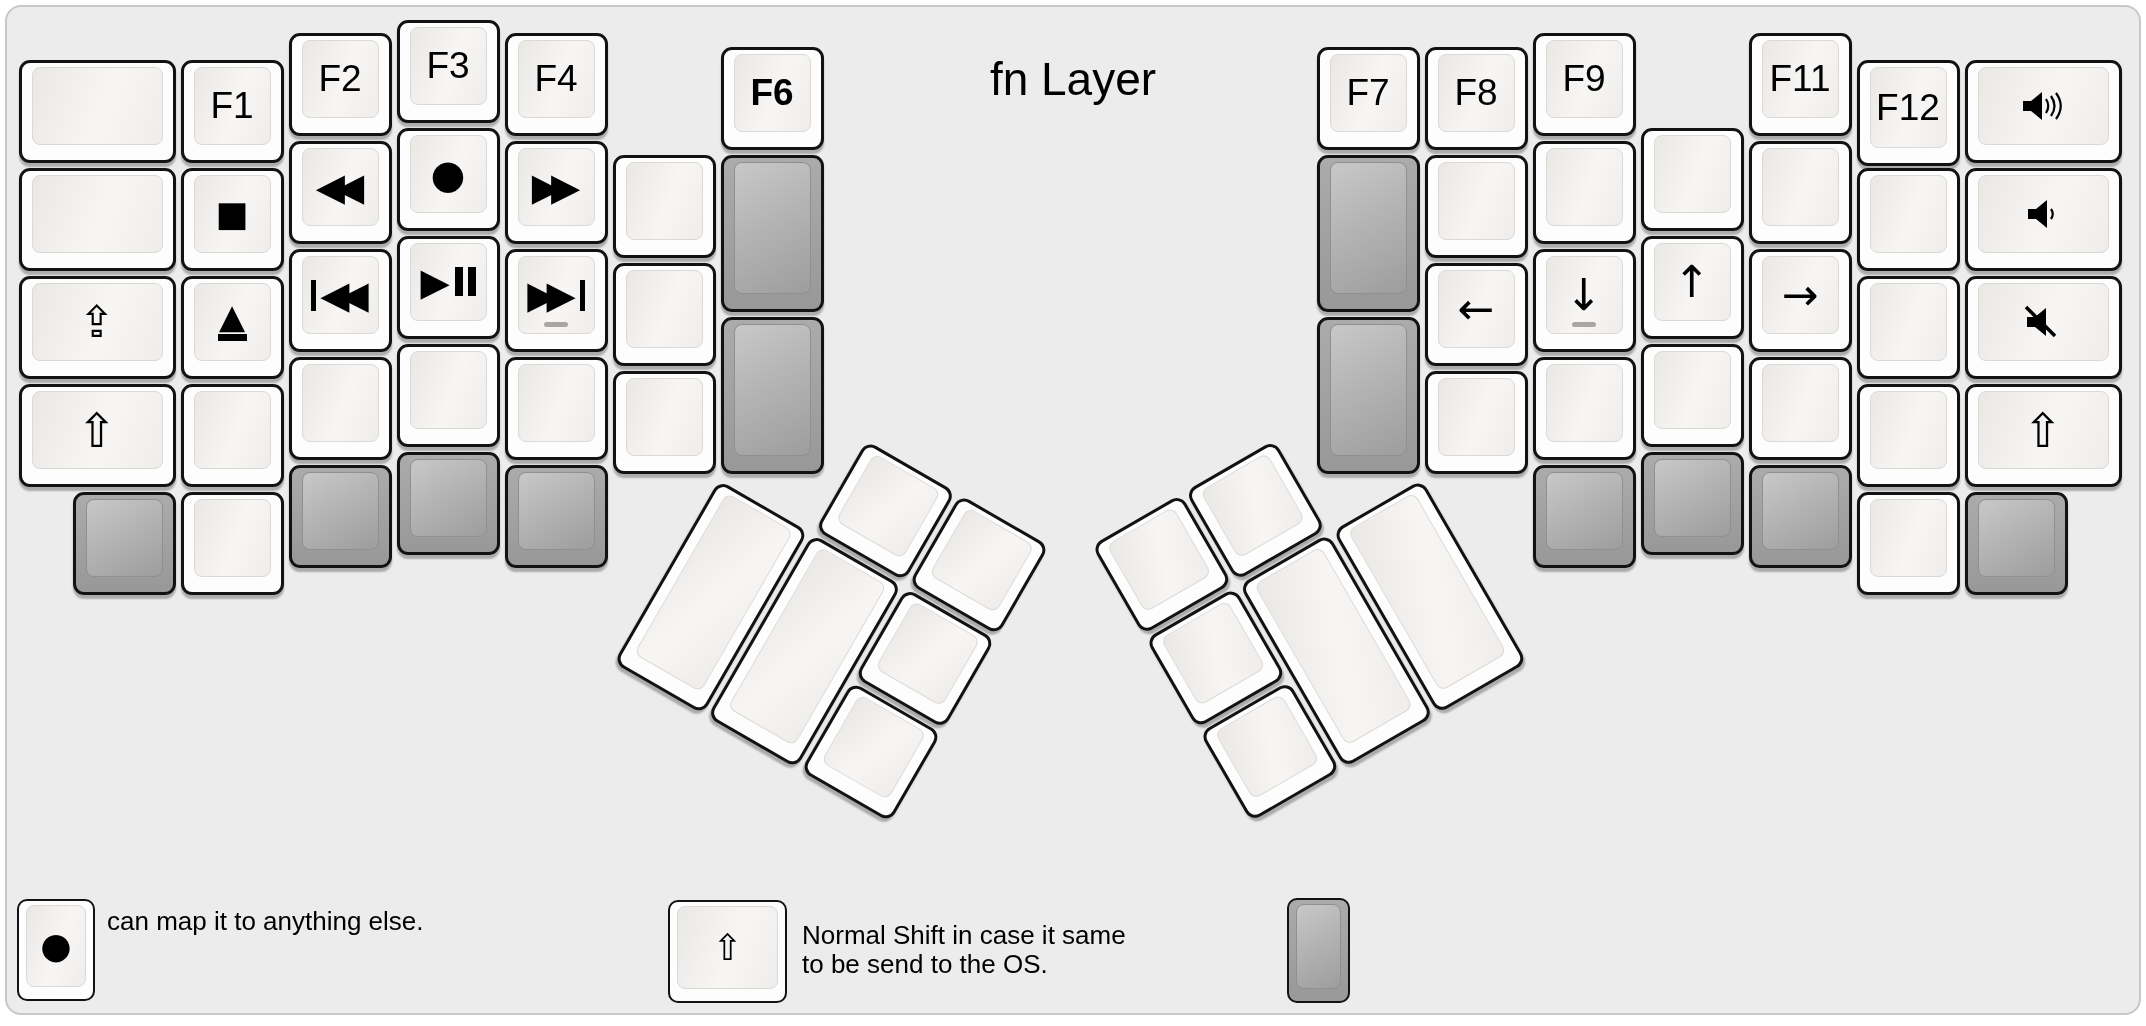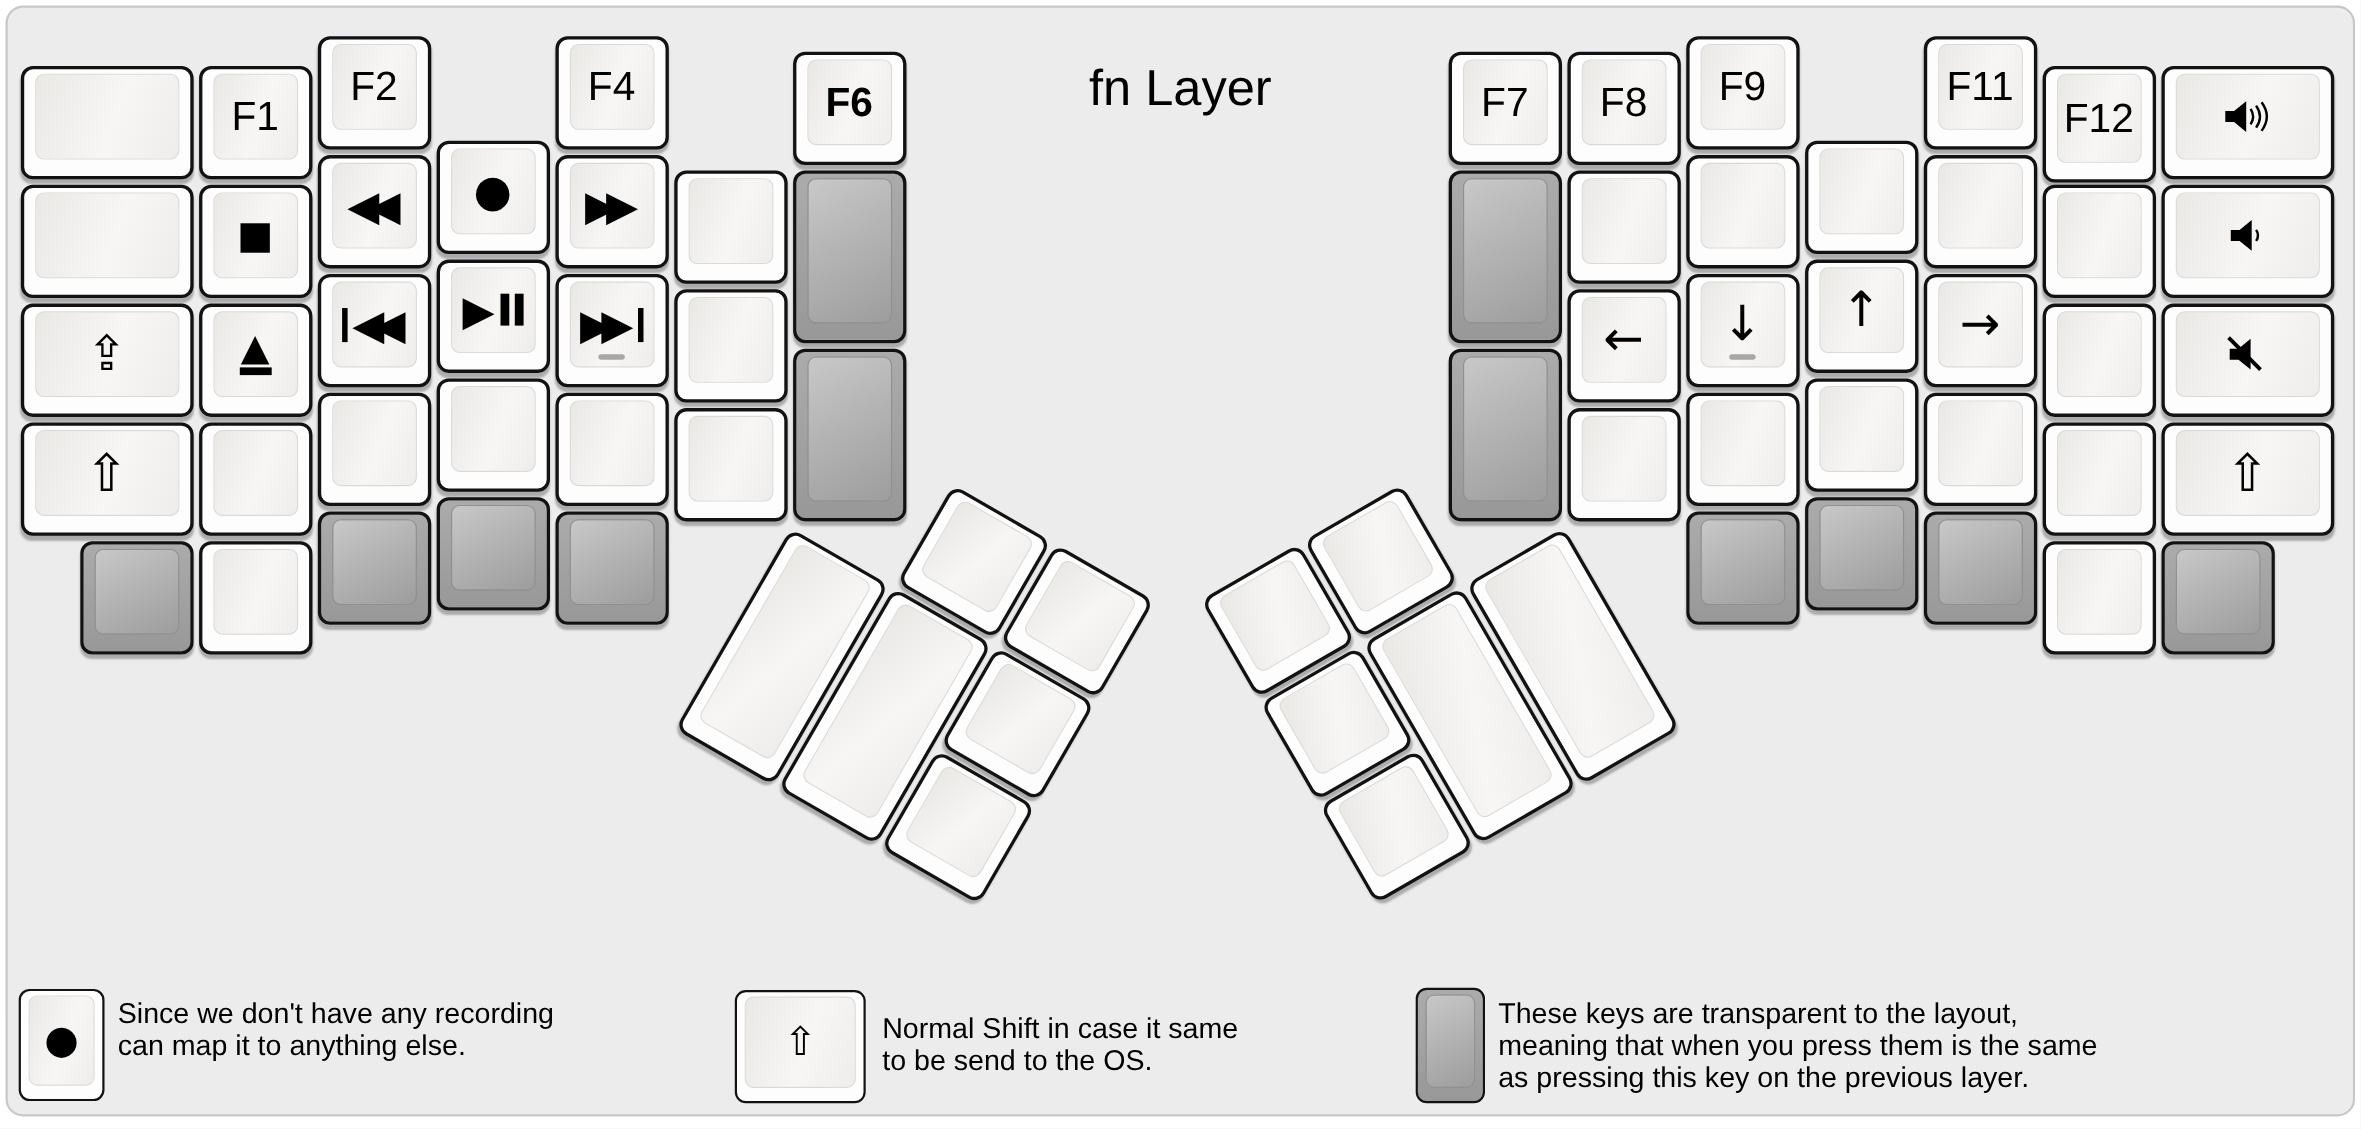--- a/index.html
+++ b/index.html
@@ -107,20 +107,25 @@
             <div class="tight">
               <div class="ksym tri">◀</div>
               <div class="ksym tri" style="margin-left: -10px;">◀</div>
             </div>
           </div>
         </div>
       </div>
       <div class="key" style="left: 288.5px; top: 357px; width: 103px; height: 103px;">
         <div class="cap"></div>
       </div>
+      <div class="key" style="left: 396.5px; top: 19.5px; width: 103px; height: 103px;">
+        <div class="cap">
+          <div class="klabel">F3</div>
+        </div>
+      </div>
       <div class="key" style="left: 396.5px; top: 127.5px; width: 103px; height: 103px;">
         <div class="cap">
           <div class="ksym sz42">●</div>
         </div>
       </div>
       <div class="key" style="left: 396.5px; top: 235.5px; width: 103px; height: 103px;">
         <div class="cap">
           <div class="mediarow" style="gap: 5px;">
             <div class="ksym tri">▶</div>
             <div class="pbar"></div>
@@ -372,34 +377,28 @@
         </div>
       </div>
     </div>
   <div id="legend">
       <div class="key legend-key" style="left: 17px; top: 899px; width: 78px; height: 102px;">
         <div class="cap">
           <div class="ksym sz42">●</div>
         </div>
       </div>
       <div class="legend-text" style="left: 107px; top: 907px;">
-        <div class="lline">Since we don't have any recording</div>
         <div class="lline">can map it to anything else.</div>
       </div>
       <div class="key legend-key" style="left: 668px; top: 900px; width: 119px; height: 103px;">
         <div class="cap">
           <div class="ksym sz46">⇧</div>
         </div>
       </div>
       <div class="legend-text" style="left: 802px; top: 921px;">
         <div class="lline">Normal Shift in case it same</div>
         <div class="lline">to be send to the OS.</div>
       </div>
       <div class="key legend-key key-gray" style="left: 1287px; top: 898px; width: 63px; height: 105px;">
         <div class="cap"></div>
-      </div>
-      <div class="legend-text" style="left: 1362px; top: 907px;">
-        <div class="lline">These keys are transparent to the layout,</div>
-        <div class="lline">meaning that when you press them is the same</div>
-        <div class="lline">as pressing this key on the previous layer.</div>
       </div>
     </div>
 </div>
 
 </body></html>

